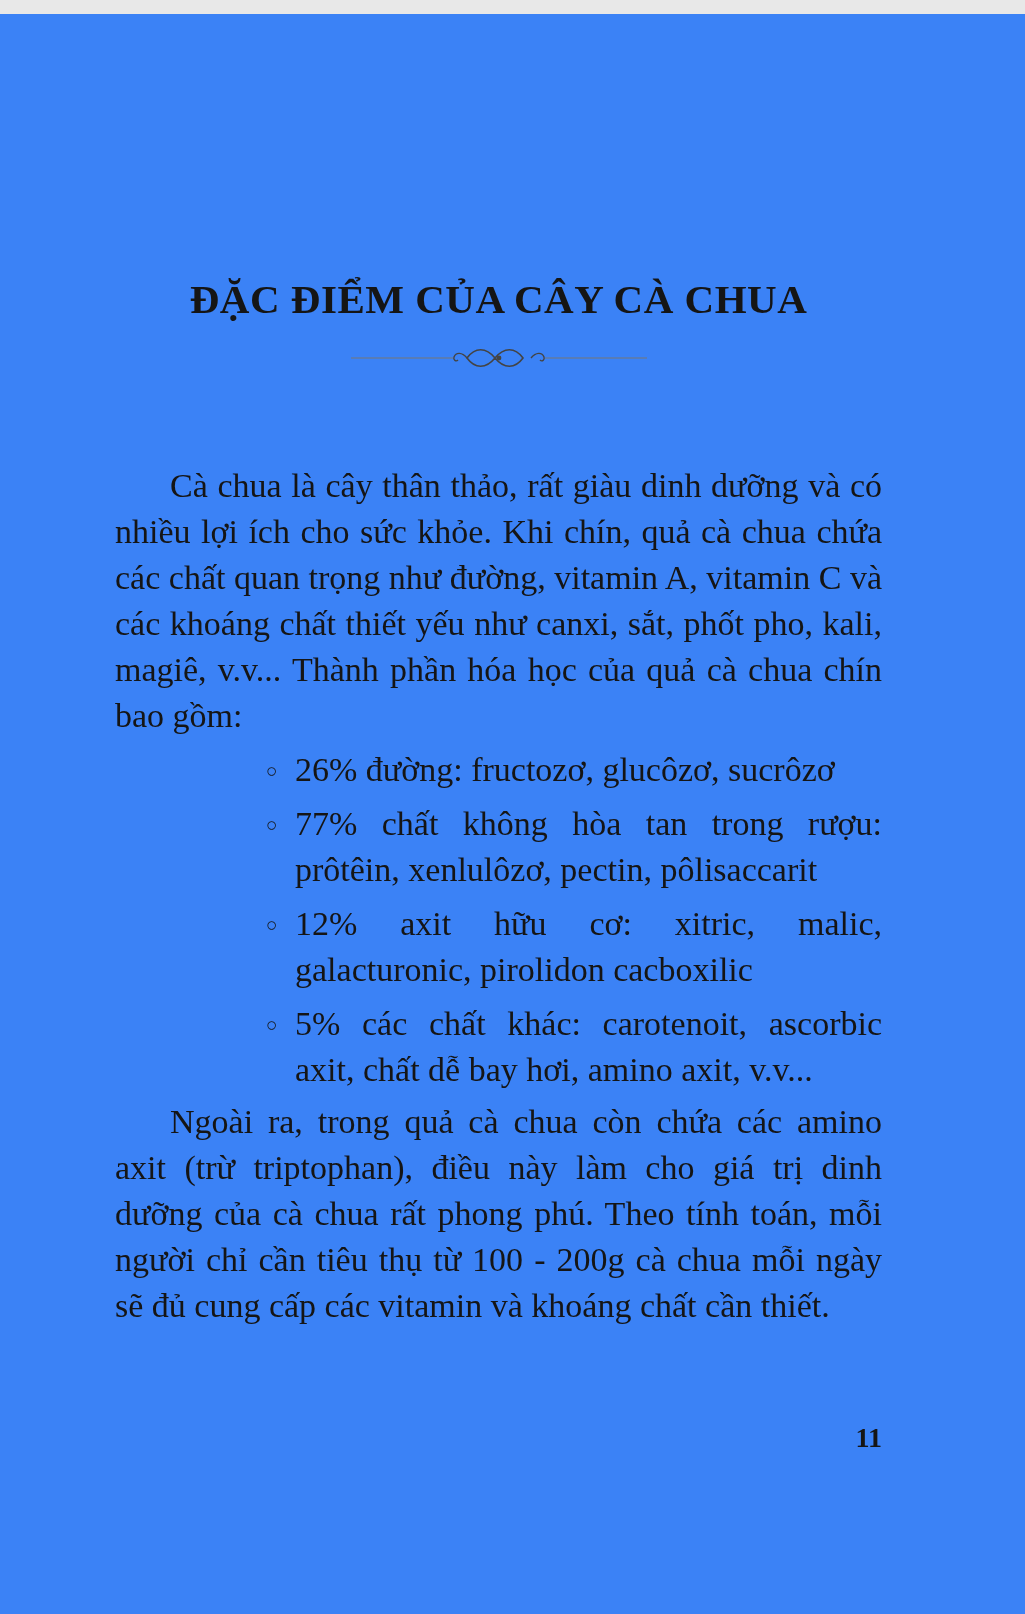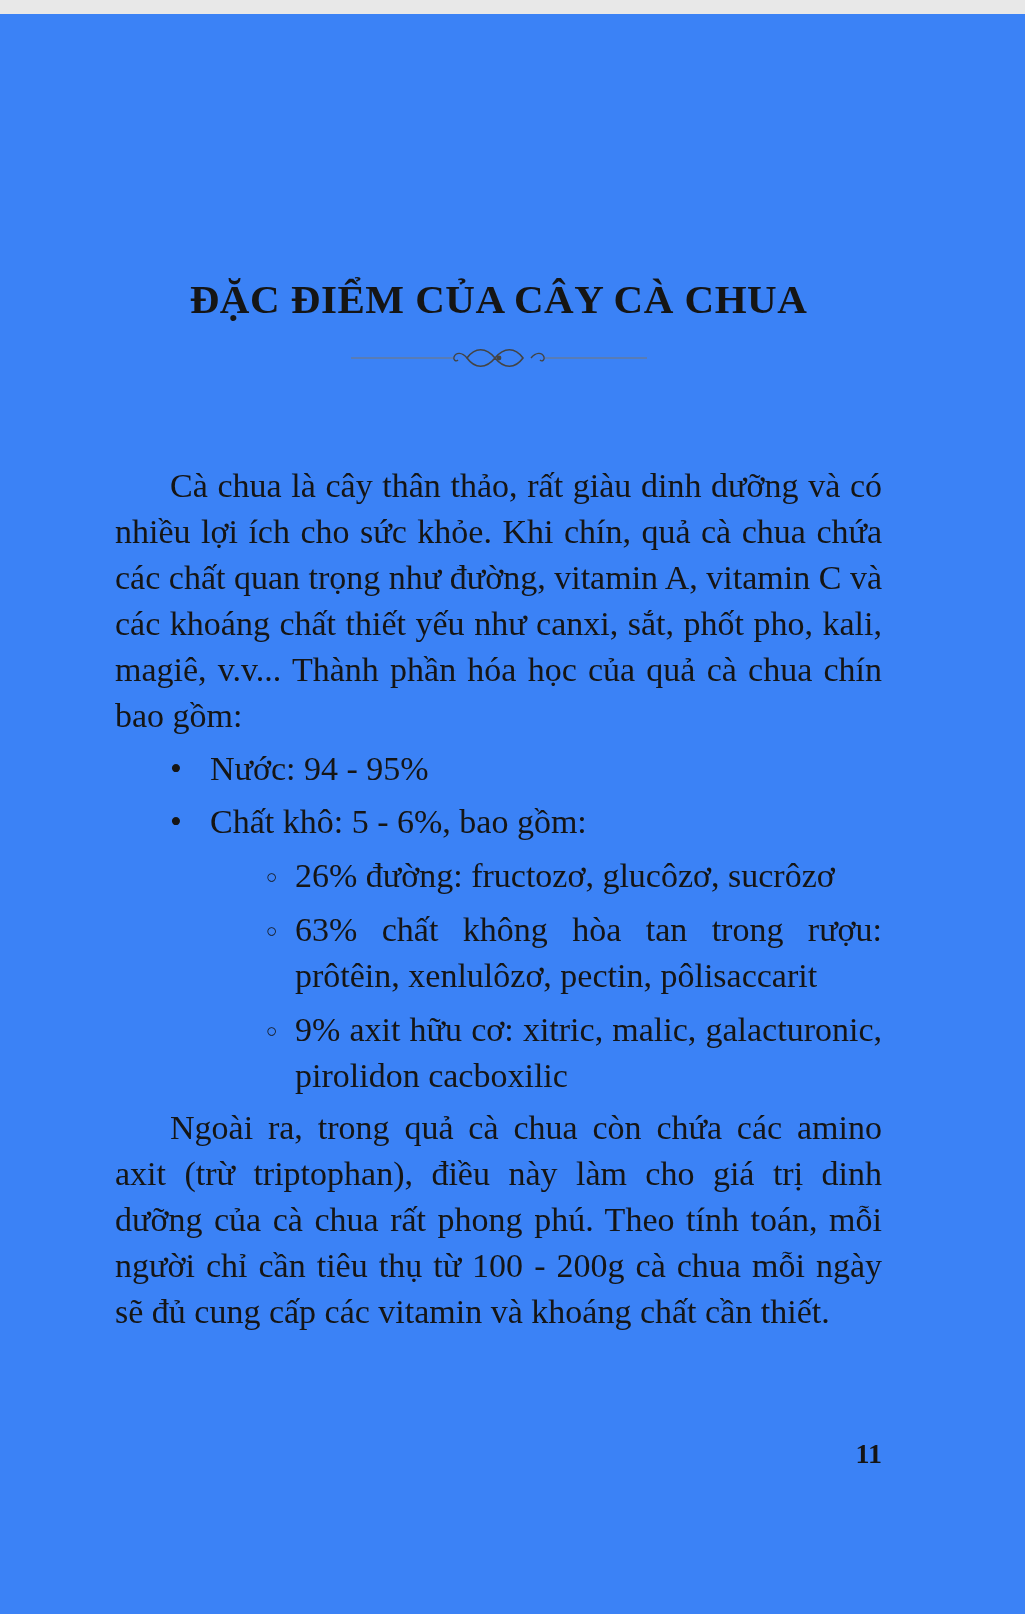--- a/index.html
+++ b/index.html
@@ -77,21 +77,21 @@
   li.l2::before {
     content: "\25CB";
     position: absolute;
     left: 151px;
     top: 1px;
     font-size: 19px;
   }
   .page-number {
     position: absolute;
     right: 143px;
-    bottom: 158px;
+    bottom: 174px;
     font-size: 28px;
     font-weight: bold;
   }
 </style>
 </head>
 <body>
 
 <div class="page">
 
   <h1 class="title">ĐẶC ĐIỂM CỦA CÂY CÀ CHUA</h1>
@@ -104,29 +104,26 @@
       <path d="M118 13 c-5 -6 -11 -6 -13 -1 c-1 3 2 5 4 3" fill="none" stroke="#444" stroke-width="1.4"></path>
       <path d="M182 13 c5 -6 11 -6 13 -1 c1 3 -2 5 -4 3" fill="none" stroke="#444" stroke-width="1.4"></path>
       <circle cx="150" cy="13" r="2.4" fill="#444"></circle>
     </svg>
   </div>
 
   <div class="body-copy">
 
     <p class="para">Cà chua là cây thân thảo, rất giàu dinh dưỡng và có nhiều lợi ích cho sức khỏe. Khi chín, quả cà chua chứa các chất quan trọng như đường, vitamin A, vitamin C và các khoáng chất thiết yếu như canxi, sắt, phốt pho, kali, magiê, v.v... Thành phần hóa học của quả cà chua chín bao gồm:</p>
 
-    <ul class="level1">
-      <li class="l1">Nước: 94 - 95%</li>
-      <li class="l1">Chất khô: 5 - 6%, bao gồm:</li>
-    </ul>
 
     <ul class="level2">
       <li class="l2">26% đường: fructozơ, glucôzơ, sucrôzơ</li>
-      <li class="l2">63% chất không hòa tan trong rượu: prôtêin, xenlulôzơ, pectin, pôlisaccarit</li>
-      <li class="l2">9% axit hữu cơ: xitric, malic, galacturonic, pirolidon cacboxilic</li>
+      <li class="l2">77% chất không hòa tan trong rượu: prôtêin, xenlulôzơ, pectin, pôlisaccarit</li>
+      <li class="l2">12% axit hữu cơ: xitric, malic, galacturonic, pirolidon cacboxilic</li>
+      <li class="l2">5% các chất khác: carotenoit, ascorbic axit, chất dễ bay hơi, amino axit, v.v...</li>
     </ul>
 
     <p class="para outro">Ngoài ra, trong quả cà chua còn chứa các amino axit (trừ triptophan), điều này làm cho giá trị dinh dưỡng của cà chua rất phong phú. Theo tính toán, mỗi người chỉ cần tiêu thụ từ 100 - 200g cà chua mỗi ngày sẽ đủ cung cấp các vitamin và khoáng chất cần thiết.</p>
 
   </div>
 
   <div class="page-number">11</div>
 
 </div>
 

